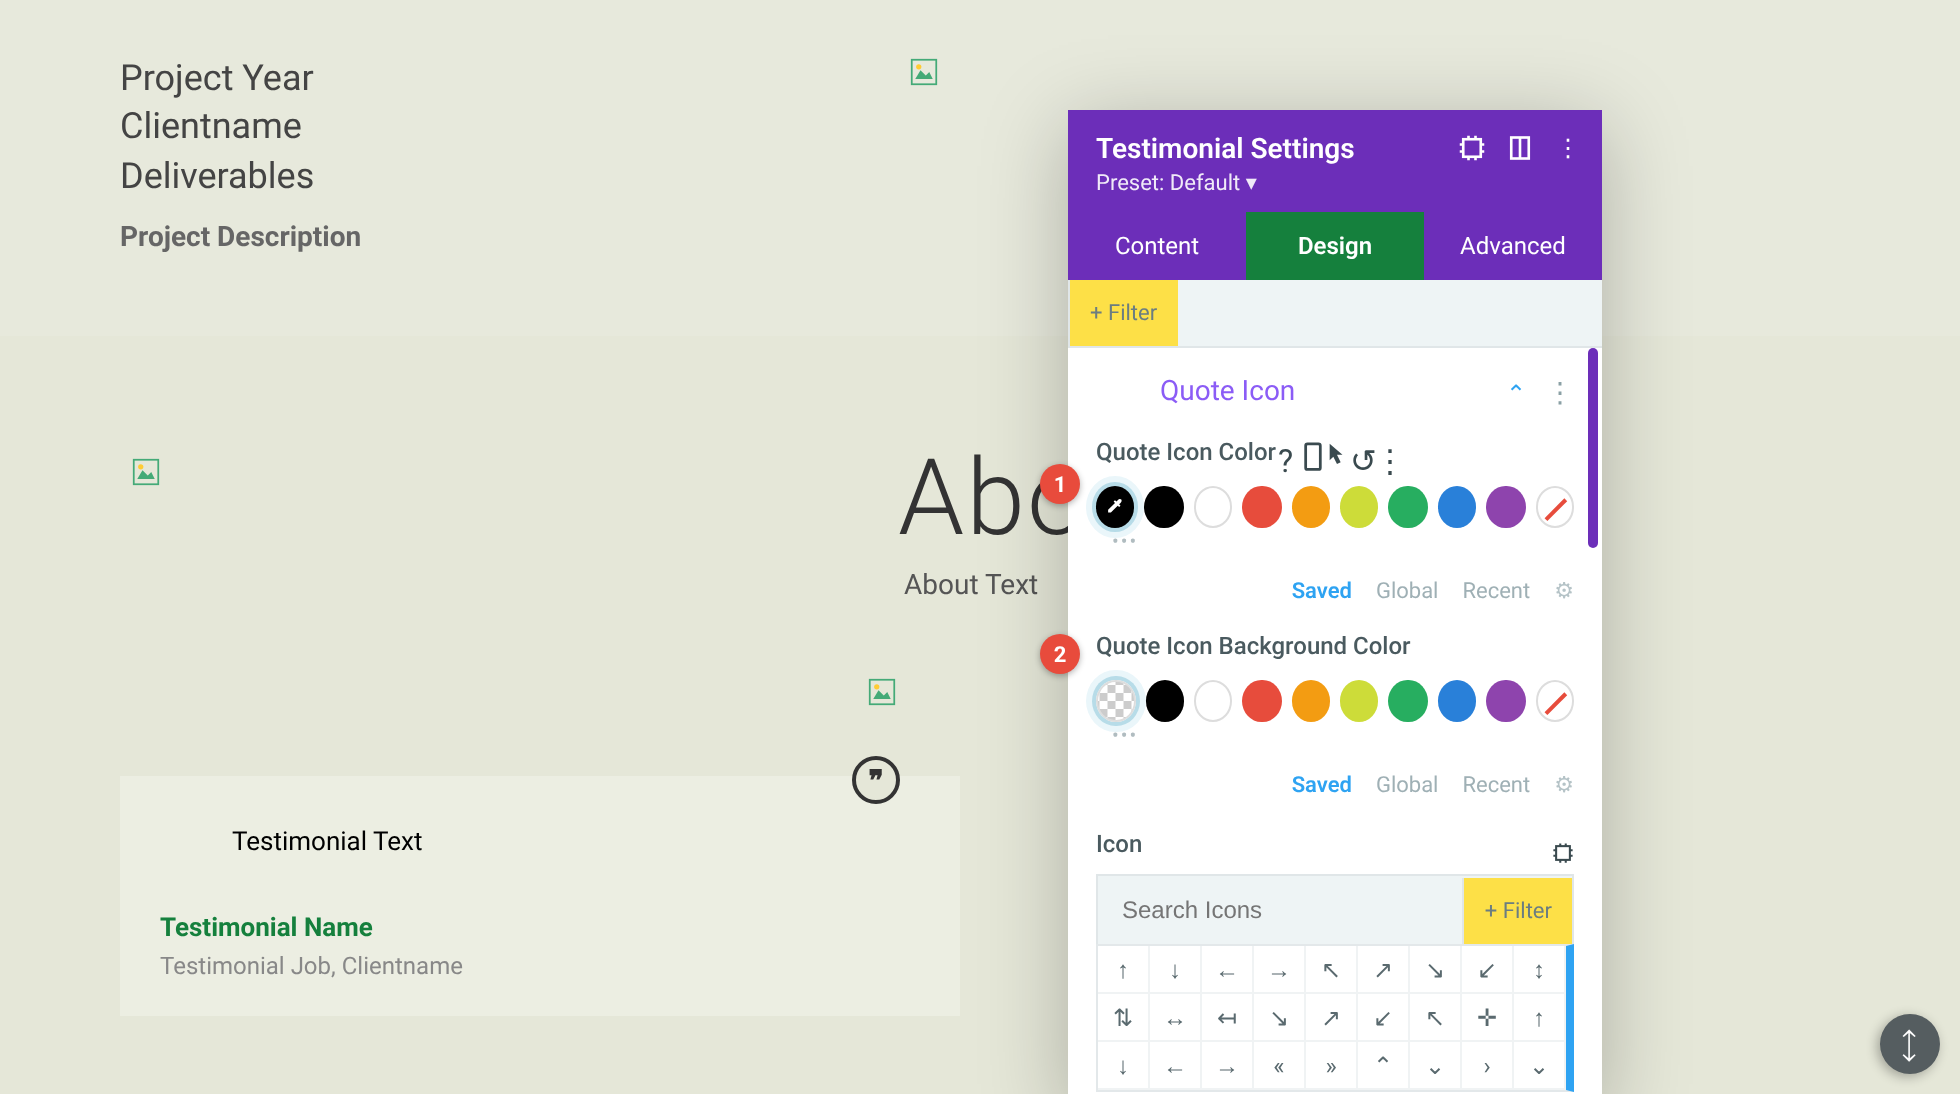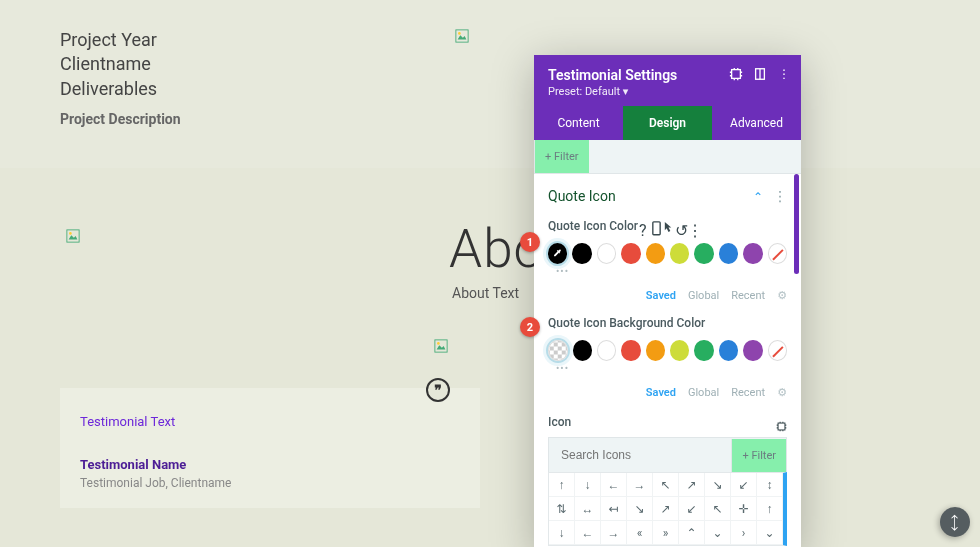--- a/index.html
+++ b/index.html
@@ -9,41 +9,41 @@
 .project-info h2 { font-size: 18px; font-weight: 400; line-height: 1.35; color: #444; }
 .project-info p { font-size: 14px; font-weight: 700; margin-top: 10px; color: #666; }
 .img-ph { width: 14px; height: 14px; display: inline-block; }
 .img-ph svg { width: 14px; height: 14px; }
 .ph1 { position: absolute; top: 28px; left: 455px; }
 .ph2 { position: absolute; top: 228px; left: 66px; }
 .ph3 { position: absolute; top: 338px; left: 434px; }
 .about-title { position: absolute; top: 218px; left: 449px; font-size: 53px; font-weight: 300; color: #333; letter-spacing: 1px; }
 .about-text { position: absolute; top: 285px; left: 452px; font-size: 14px; color: #555; }
 .testimonial-card { position: absolute; left: 60px; top: 388px; width: 420px; height: 120px; background: #eceee2; padding: 26px 20px 20px 20px; }
-.testimonial-text { font-size: 13px; color: #6d28d9; }
-.testimonial-name { font-size: 13px; font-weight: 700; color: #4c1d95; margin-top: 28px; }
+.testimonial-text { font-size: 13px; color: #000000; margin-left: 36px; }
+.testimonial-name { font-size: 13px; font-weight: 700; color: #15803d; margin-top: 28px; }
 .testimonial-job { font-size: 12px; color: #888; margin-top: 4px; }
 .quote-bubble { position: absolute; left: 426px; top: 378px; width: 24px; height: 24px; border-radius: 50%; border: 2px solid #333; display: flex; align-items: center; justify-content: center; font-size: 14px; font-weight: 700; color: #333; background: #e5e7d8; }
 
 .panel { position: absolute; top: 55px; left: 534px; width: 267px; background: #fff; box-shadow: 0 8px 40px rgba(0,0,0,0.25); display: flex; flex-direction: column; }
 .panel-header { background: #6c2eb9; color: #fff; padding: 12px 14px 8px 14px; position: relative; }
 .panel-title { font-size: 14px; font-weight: 600; }
 .panel-preset { font-size: 11px; opacity: 0.9; margin-top: 2px; }
 .panel-header-icons { position: absolute; top: 12px; right: 10px; display: flex; gap: 10px; align-items: center; }
 .hicon { width: 14px; height: 14px; color: #fff; display: flex; align-items: center; justify-content: center; font-size: 12px; cursor: pointer; }
 .tabs { display: flex; background: #6c2eb9; }
 .tab { flex: 1; text-align: center; padding: 10px 0; font-size: 12px; color: #fff; cursor: pointer; }
 .tab.active { background: #15803d; font-weight: 600; }
 .search-row { display: flex; align-items: center; background: #eef4f5; border-bottom: 1px solid #e0e6e8; }
 .search-input { flex: 1; border: none; background: transparent; padding: 10px 12px; font-size: 12px; color: #8aa0a5; outline: none; }
-.filter-btn { background: #86efac; border-left: 1px solid #e0e6e8; padding: 10px 10px; font-size: 11px; color: #6b7d81; cursor: pointer; white-space: nowrap; }
+.filter-btn { background: #fde047; border-left: 1px solid #e0e6e8; padding: 10px 10px; font-size: 11px; color: #6b7d81; cursor: pointer; white-space: nowrap; }
 .panel-body { padding: 12px 14px 8px 14px; position: relative; }
 .scrollbar-thumb { position: absolute; right: 2px; top: 0; width: 5px; height: 100px; background: #6c2eb9; border-radius: 3px; }
 .section-title-row { display: flex; justify-content: space-between; align-items: center; }
-.section-title { color: #14532d; font-size: 14px; font-weight: 400; }
+.section-title { color: #8b5cf6; font-size: 14px; font-weight: 400; margin-left: 32px; }
 .section-caret { color: #2ea3f2; font-size: 12px; cursor: pointer; }
 .section-dots { color: #8aa0a5; font-size: 14px; margin-left: 6px; cursor: pointer; }
 .field-label-row { display: flex; align-items: center; gap: 1px; margin-top: 14px; }
 .field-label { font-size: 12px; color: #4a5a5f; font-weight: 500; }
 .mini-icon { width: 11px; height: 11px; color: #3a4a4f; cursor: pointer; }
 .swatch-row { display: flex; gap: 5px; margin-top: 10px; align-items: center; }
 .swatch { width: 21px; height: 21px; border-radius: 50%; cursor: pointer; position: relative; }
 .swatch-ring { box-shadow: 0 0 0 2px #b7dce8, 0 0 0 5px #eaf6fa; }
 .swatch-eyedrop { background: #000; display: flex; align-items: center; justify-content: center; }
 .swatch-eyedrop svg { width: 11px; height: 11px; }

